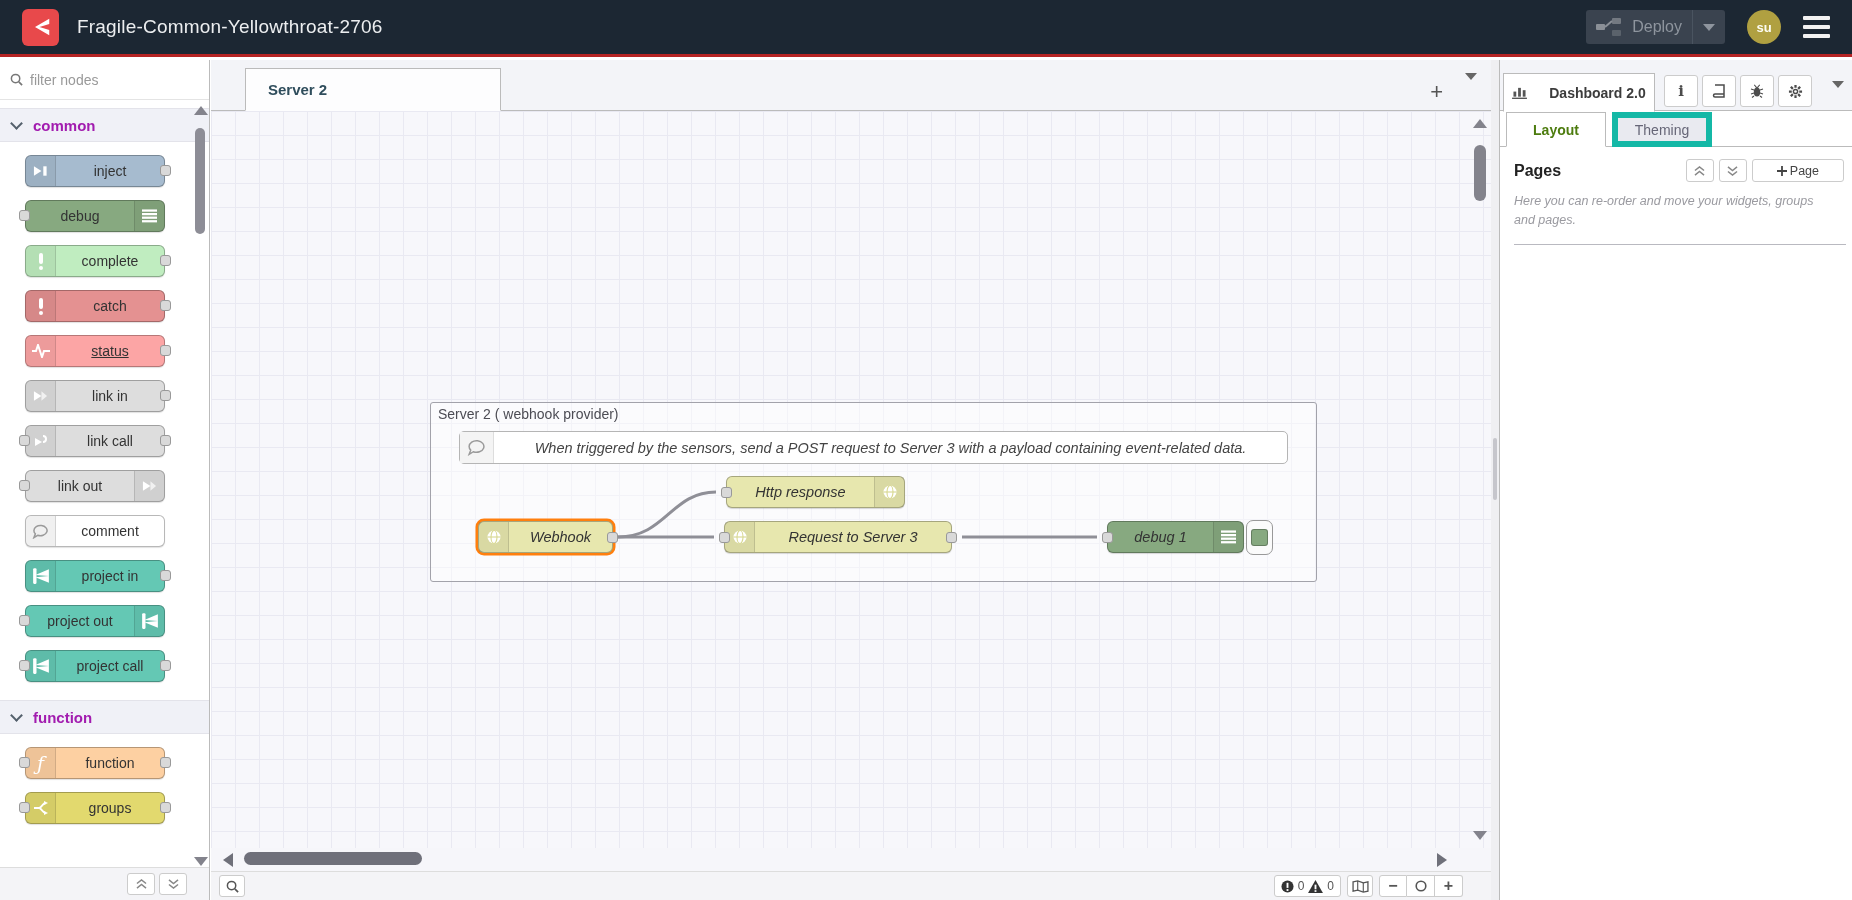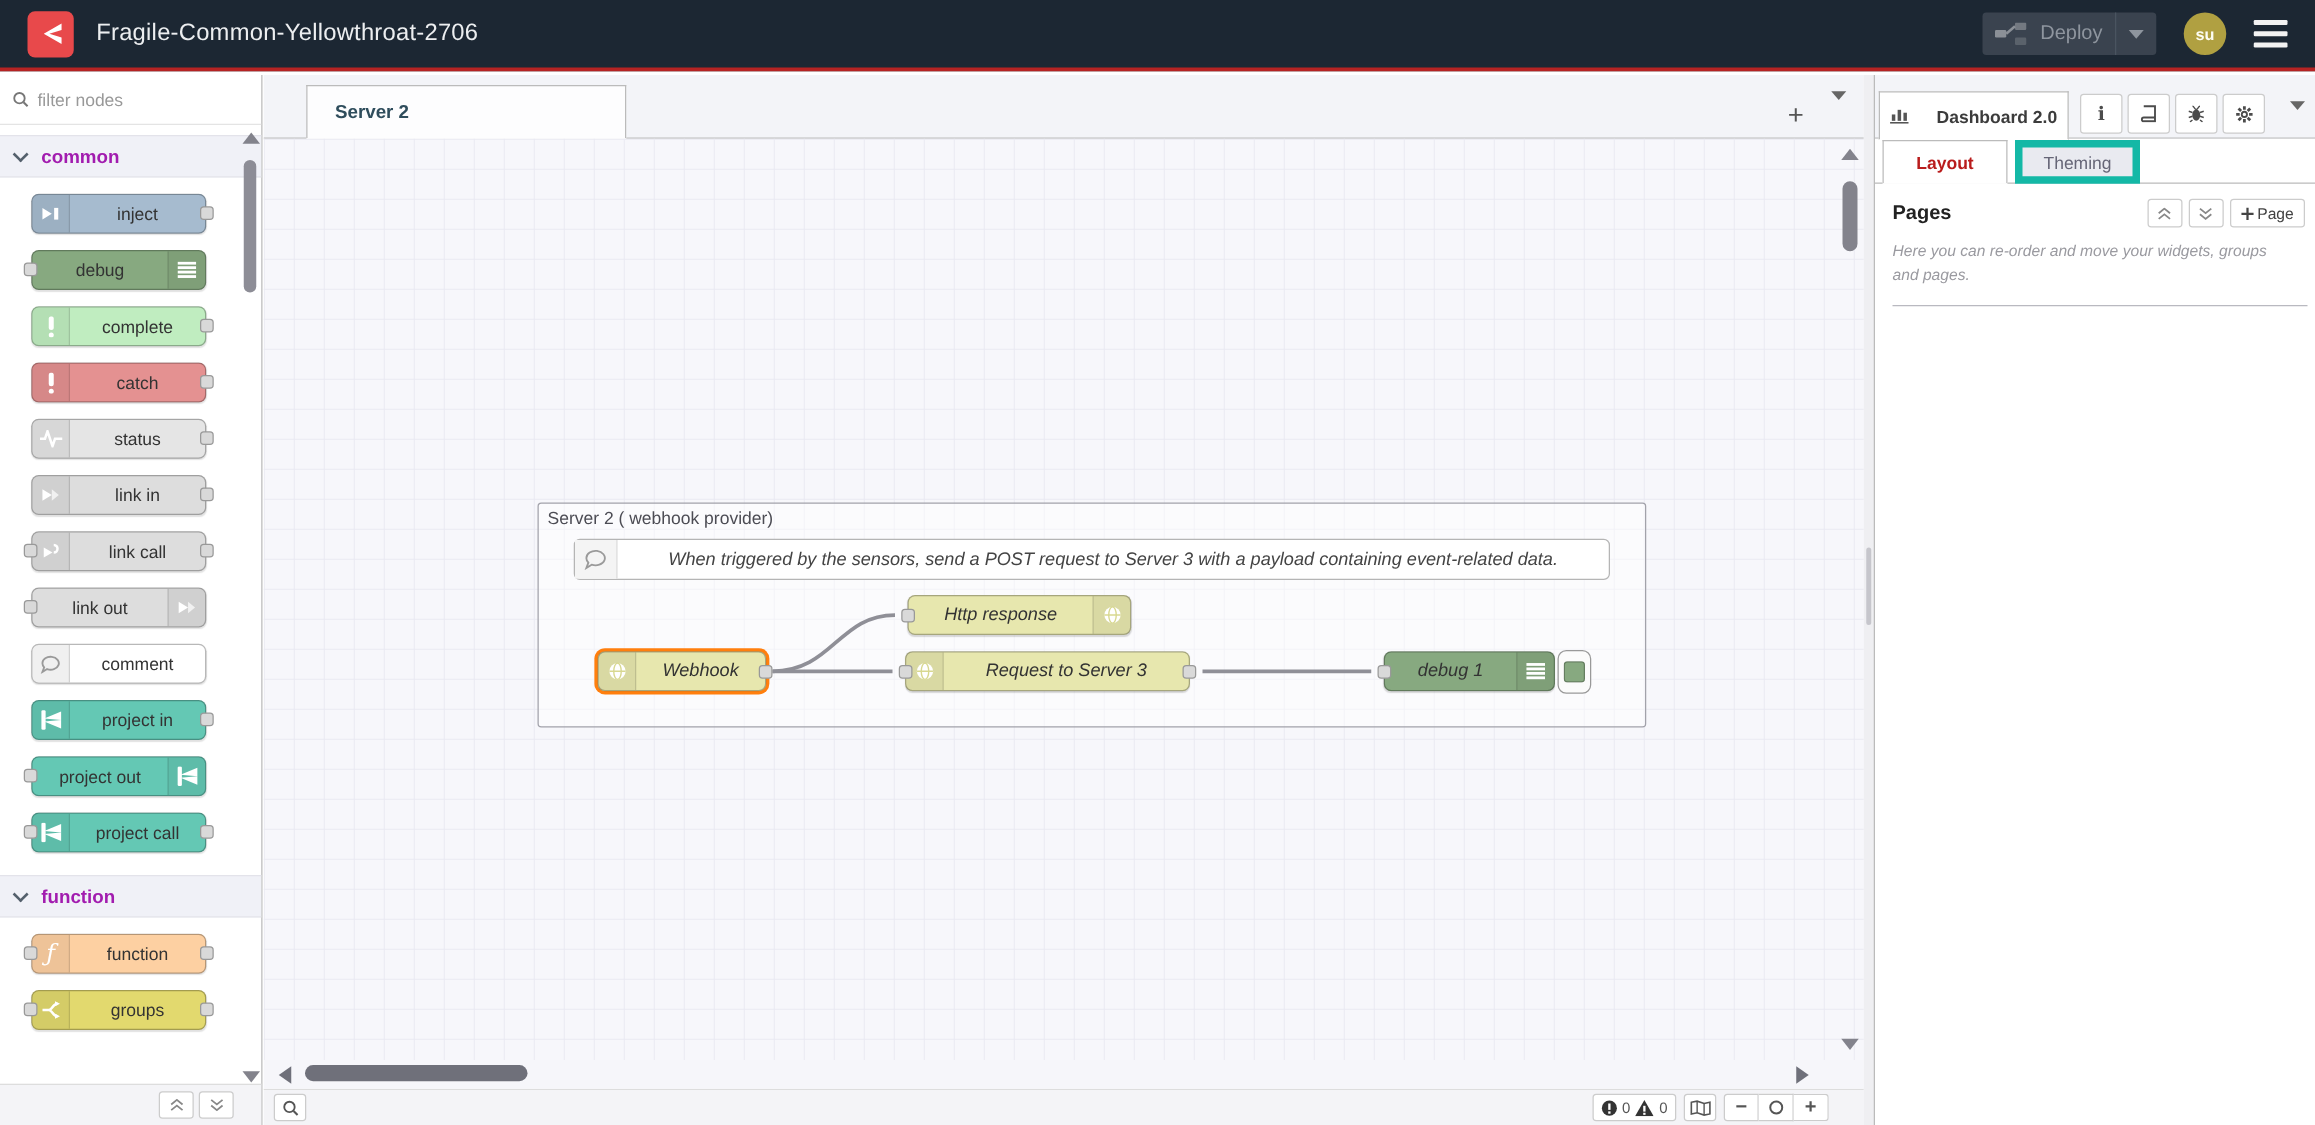--- a/index.html
+++ b/index.html
@@ -47,21 +47,21 @@
     justify-content:center; flex:0 0 30px; }
   .picon.left { border-right:1px solid rgba(0,0,0,.12); }
   .picon.right { border-left:1px solid rgba(0,0,0,.12); order:2; }
   .plabel { flex:1; text-align:center; font-size:14px; color:#333; }
   .pport { position:absolute; width:11px; height:11px; background:#d9d9d9; border:1px solid #999;
     border-radius:3px; top:10px; z-index:2; }
   .pport.in { left:-6px; } .pport.out { right:-6px; }
   
   .n-inject { background:#a6bbcf; } .n-debug { background:#87a980; }
   .n-complete { background:#c0edc0; } .n-catch { background:#e49191; }
-  .n-status { background:#e5e5e5; } .n-link { background:#dddddd; }
+  .n-status { background:#fca5a5;text-decoration:underline; } .n-link { background:#dddddd; }
   .n-comment { background:#ffffff; } .n-project { background:#64c8b4; }
   .n-function { background:#fdd0a2; } .n-switch { background:#e2d96e; }
   .palette-scrollbar { position:absolute; right:3px; top:46px; bottom:34px; width:12px; }
   .sb-arrow-up { width:0;height:0;border-left:7px solid transparent;border-right:7px solid transparent;
     border-bottom:9px solid #83838c; margin:0 auto; }
   .sb-arrow-down { width:0;height:0;border-left:7px solid transparent;border-right:7px solid transparent;
     border-top:9px solid #83838c; margin:0 auto; position:absolute; bottom:0; left:0; right:0; }
   .pal-thumb { position:absolute; top:22px; left:1px; width:10px; height:106px; background:#8d8d96; border-radius:5px; }
   .palette-footer { position:absolute; left:0; bottom:0; width:100%; height:33px; background:#f4f4f7;
     border-top:1px solid #ddd; display:flex; align-items:center; justify-content:flex-end; padding-right:22px; gap:4px; }
@@ -132,28 +132,28 @@
     border-radius:3px; display:flex; align-items:center; justify-content:center; color:#4c4c4c; cursor:pointer; }
   .sb-caret { position:absolute; top:28px; right:8px; cursor:pointer; }
   .sb-caret .tri-down { border-top-color:#666; }
   .sb-dash-row { height:44px; background:#f6f6f8; border-bottom:1px solid #ccc; display:flex; align-items:center; padding:0 8px 0 14px; }
   .dash-title { font-size:15.5px; color:#333; }
   .sb-btn { height:24px; background:#fff; border:1px solid #bbb; border-radius:2px; color:#444;
     font-size:12px; display:flex; align-items:center; gap:5px; padding:0 8px; margin-left:8px; cursor:pointer; white-space:nowrap; }
   .sb-tabs { position:relative; height:36px; border-bottom:1px solid #bbb; background:#fff; }
   .sb-tab2 { position:absolute; bottom:-1px; height:35px; width:100px; display:flex; align-items:center;
     justify-content:center; font-size:14px; cursor:pointer; }
-  .sb-tab2.active { left:6px; background:#fff; border:1px solid #bbb; border-bottom:1px solid #fff; font-weight:bold; color:#b91c1c; }
+  .sb-tab2.active { left:6px; background:#fff; border:1px solid #bbb; border-bottom:1px solid #fff; font-weight:bold; color:#4d7c0f; }
   .sb-tab2.inactive { left:112px; background:#e9eaf0; border:6px solid #14b8a6; color:#667; }
   .pages-head { display:flex; align-items:center; padding:12px 8px 0 14px; }
   .pages-title { font-weight:bold; font-size:16px; color:#222; }
   .pages-actions { margin-left:auto; display:flex; gap:5px; }
   .pages-actions .mini-btn { height:23px; }
   .page-btn { height:23px; background:#fff; border:1px solid #ccc; border-radius:3px; color:#444;
-    font-size:12.5px; display:flex; align-items:center; padding:0 8px; gap:3px; cursor:pointer; }
+    font-size:12.5px; display:flex; align-items:center; padding:0 24px; gap:3px; cursor:pointer; }
   .pages-help { font-style:italic; color:#9a9aa0; font-size:12.5px; padding:10px 24px 0 14px; line-height:1.5; }
   .pages-divider { height:1px; background:#b9b9c0; margin:14px 6px 0 14px; }
 
   svg { display:block; }
 </style>
 </head>
 <body>
 
 <div id="app">
 

